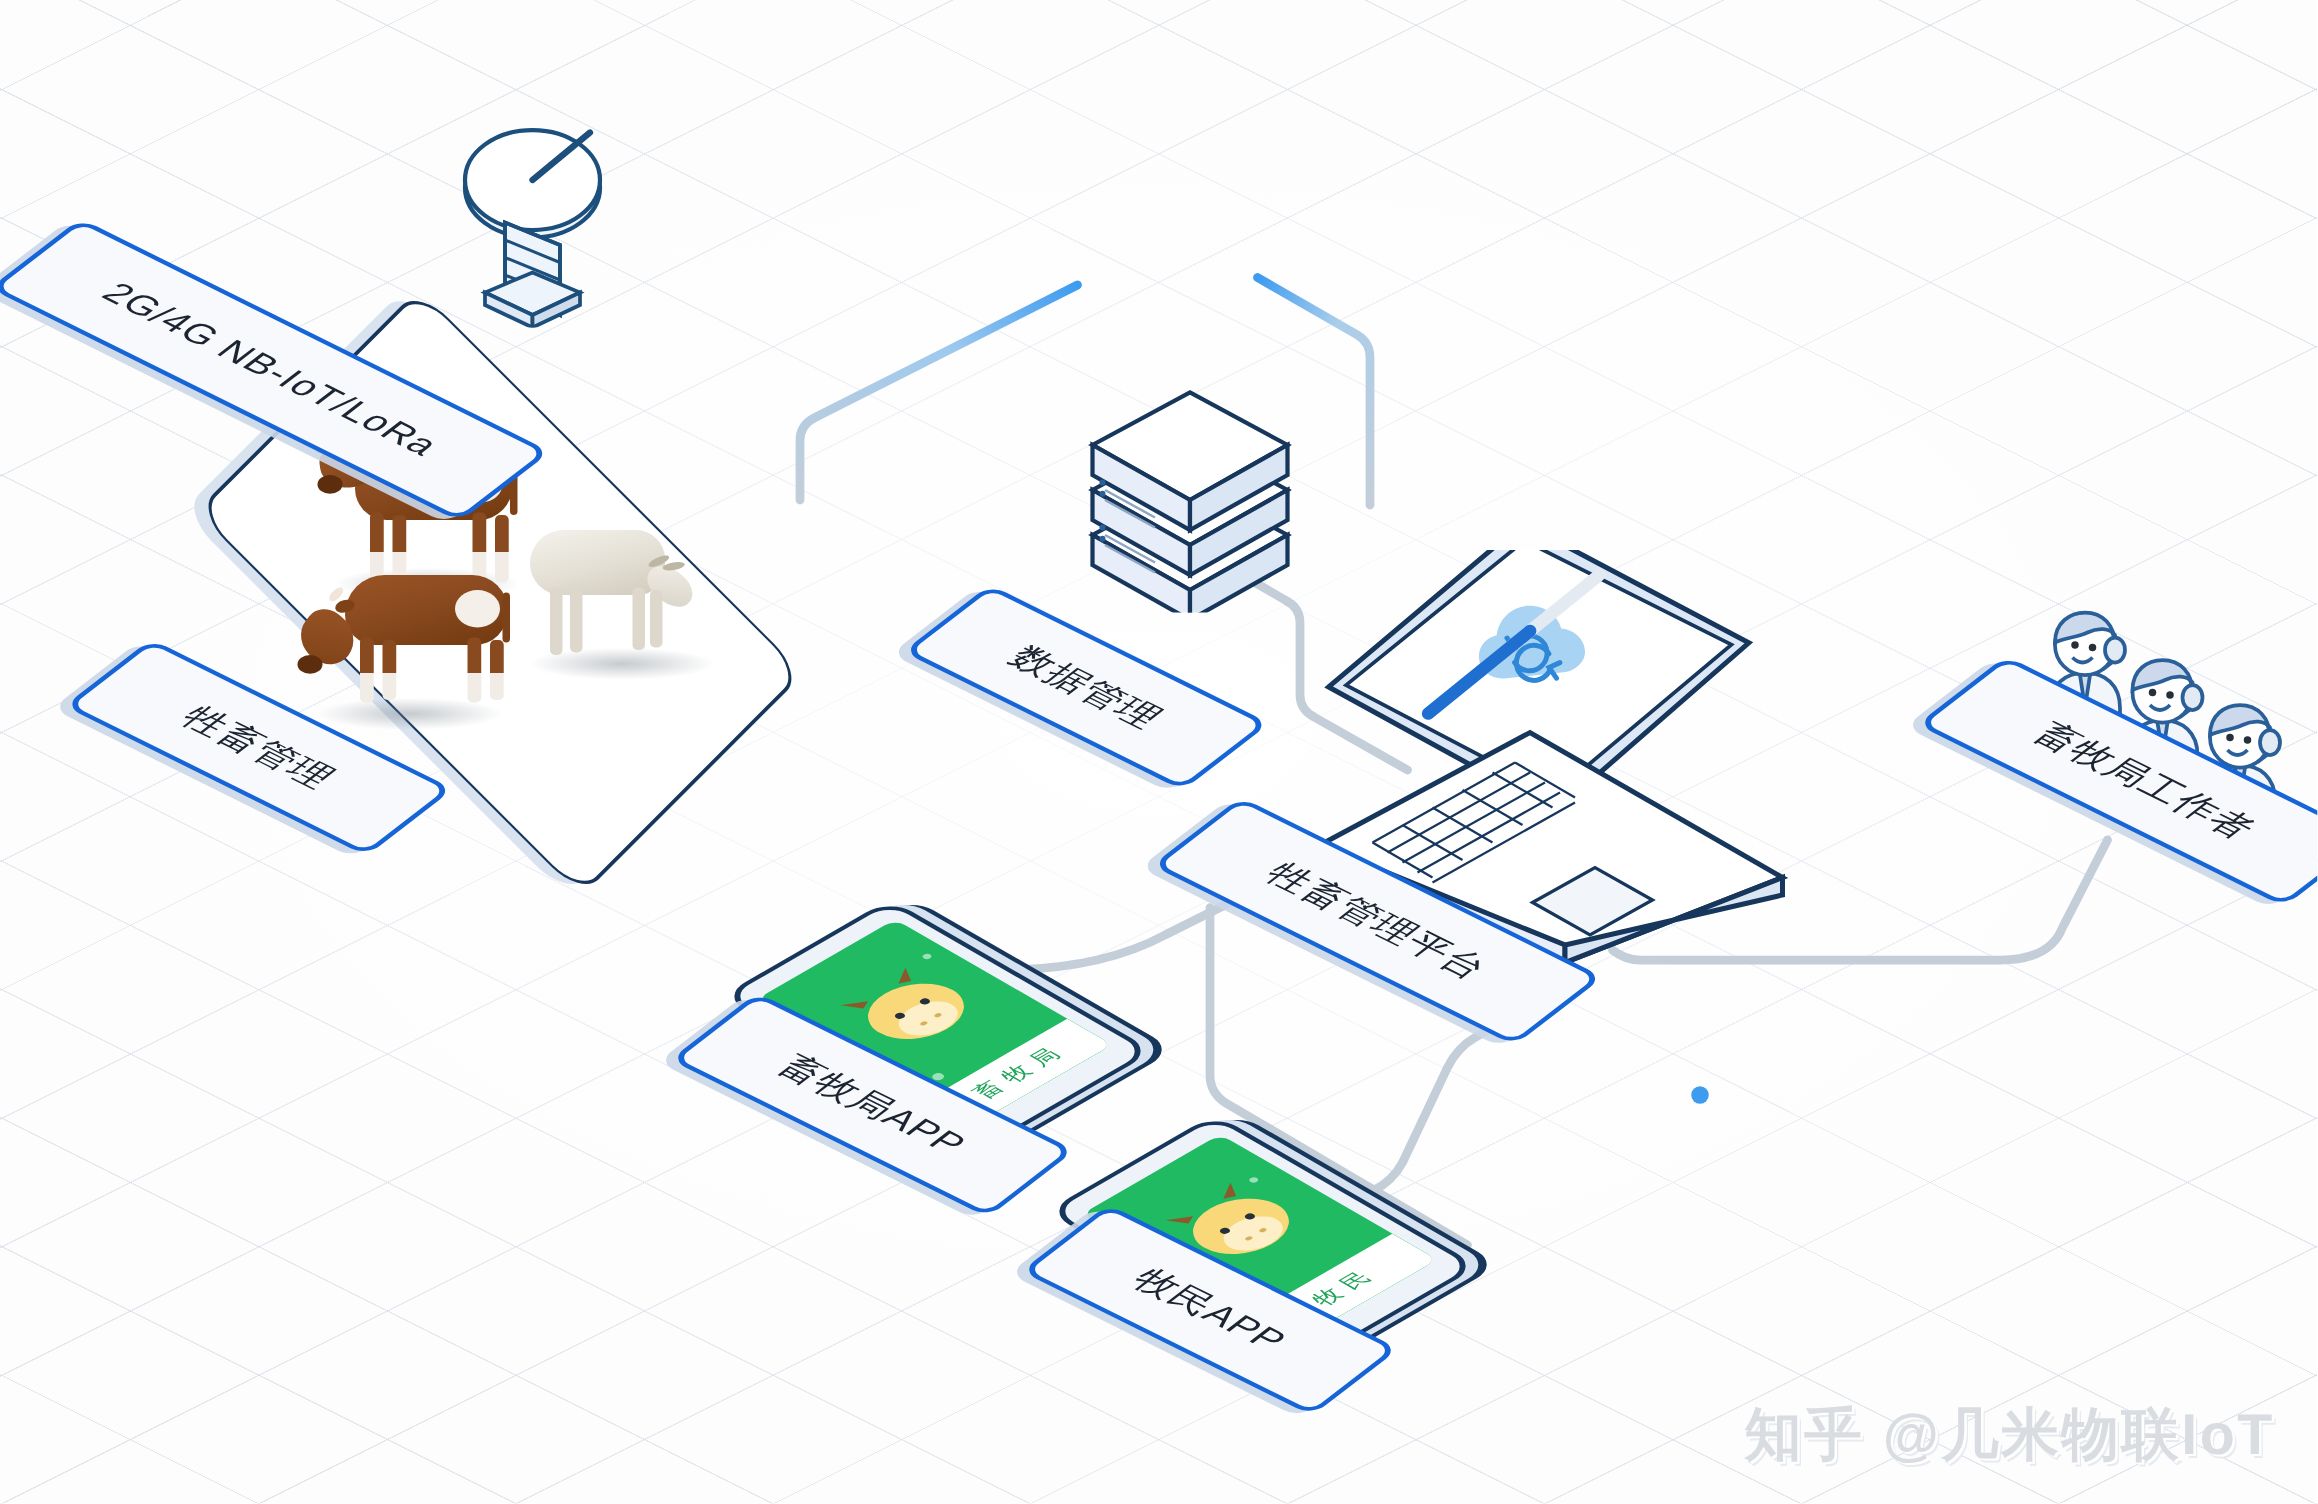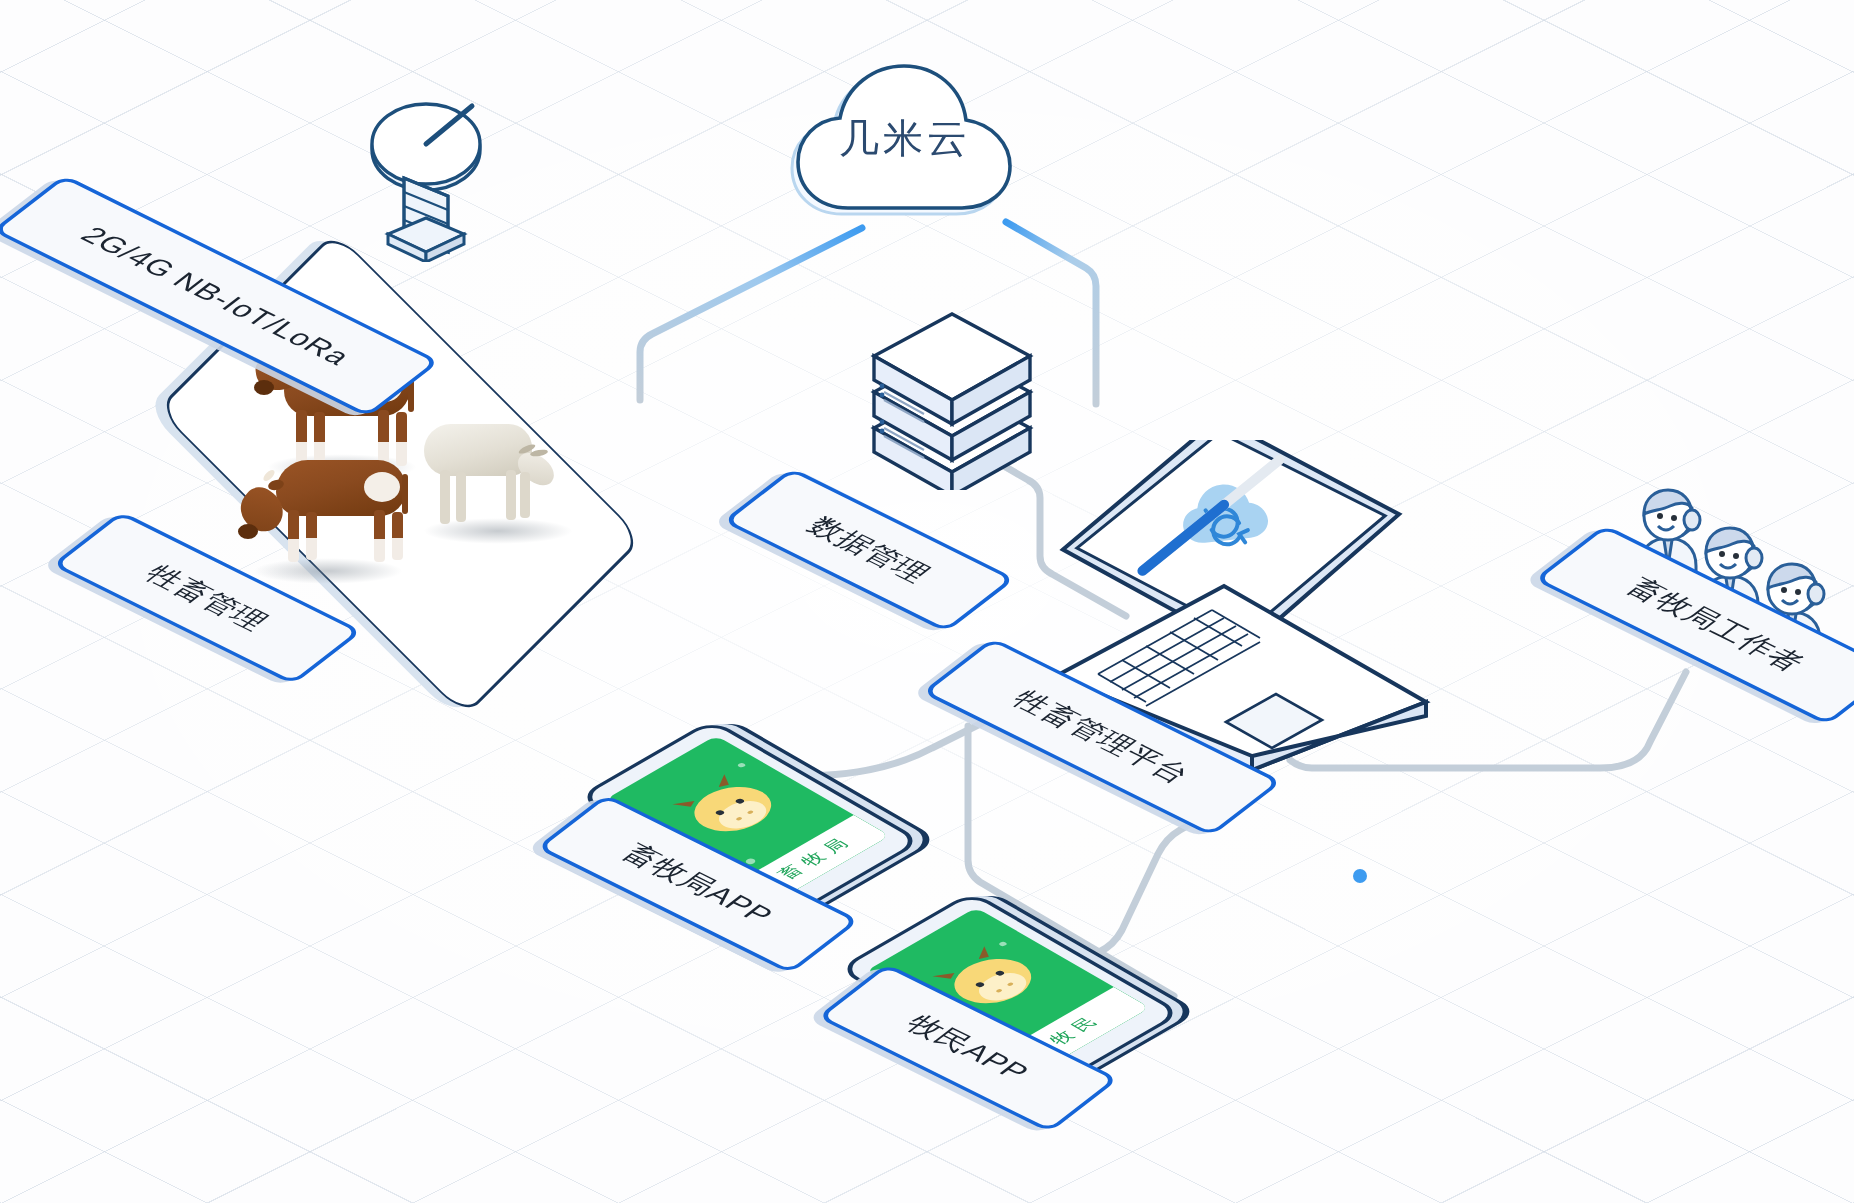--- a/index.html
+++ b/index.html
@@ -181,31 +181,20 @@
       <line x1="74" y1="52" x2="120" y2="14" stroke="#1d4f7c" stroke-width="5" stroke-linecap="round"></line>
       <path d="M52,86 L52,140 L96,160 L96,104 Z" fill="#eef4fb" stroke="#1d4f7c" stroke-width="3"></path>
       <path d="M52,86 L96,104 L96,160 L52,140 Z" fill="none" stroke="#1d4f7c" stroke-width="3"></path>
       <path d="M52,100 L96,118 M52,114 L96,132 M52,128 L96,146" stroke="#1d4f7c" stroke-width="2.4" fill="none"></path>
       <path d="M36,142 L74,160 L112,142 L74,126 Z" fill="#eef4fb" stroke="#1d4f7c" stroke-width="3"></path>
       <path d="M36,142 L36,152 L74,170 L74,160 Z" fill="#dfeaf6" stroke="#1d4f7c" stroke-width="3"></path>
       <path d="M74,160 L74,170 L112,152 L112,142 Z" fill="#cfdcec" stroke="#1d4f7c" stroke-width="3"></path>
     </svg>
   </div>
 
-  <div class="node" style="left:790px;top:58px;">
-    <svg width="230" height="160" viewBox="0 0 230 160">
-      <path d="M58,150 C28,150 8,130 8,104 C8,80 26,62 50,60 C56,28 84,8 114,8
-               C146,8 172,30 176,62 C202,66 220,86 220,108 C220,134 198,150 172,150 Z" fill="#f4f9ff" stroke="#b9d6ef" stroke-width="3" transform="translate(-6,6)"></path>
-      <path d="M58,150 C28,150 8,130 8,104 C8,80 26,62 50,60 C56,28 84,8 114,8
-               C146,8 172,30 176,62 C202,66 220,86 220,108 C220,134 198,150 172,150 Z" fill="#ffffff" stroke="#1d4f7c" stroke-width="3.6"></path>
-    </svg>
-    <div style="position:absolute;left:0;top:0;width:230px;height:160px;display:flex;align-items:center;justify-content:center;">
-      <span style="font-size:40px;color:#2b4a70;letter-spacing:4px;">几米云</span>
-    </div>
-  </div>
 
   <div class="node" style="left:120px;top:288px;width:620px;height:380px;">
     <div class="pasture" style="left:62px;top:-32px;"></div>
 
     <div class="animal" style="left:130px;top:44px;width:180px;height:140px;">
       <div class="shadow" style="left:92px;top:136px;"></div>
       <div class="cow-body" style="left:34px;top:26px;width:126px;height:58px;"></div>
       <div class="cow-patch" style="left:118px;top:40px;width:34px;height:30px;"></div>
       <div class="cow-head" style="left:6px;top:22px;transform:rotate(-8deg);"></div>
       <div class="cow-ear" style="left:2px;top:20px;transform:rotate(-28deg);"></div>
@@ -422,14 +411,15 @@
   <div class="iso-label iso-r" style="left:744px;top:504px;width:190px;height:62px;">数据管理</div>
 
   <div class="iso-label iso-r" style="left:940px;top:690px;width:264px;height:64px;">牲畜管理平台</div>
 
   <div class="iso-label iso-r" style="left:556px;top:838px;width:224px;height:62px;">畜牧局APP</div>
 
   <div class="iso-label iso-r" style="left:838px;top:1002px;width:200px;height:62px;">牧民APP</div>
 
   <div class="iso-label iso-r" style="left:1552px;top:578px;width:268px;height:64px;">畜牧局工作者</div>
 
+  <div id="watermark">知乎 @几米物联IoT</div>
 
 </div>
 
 </body></html>

